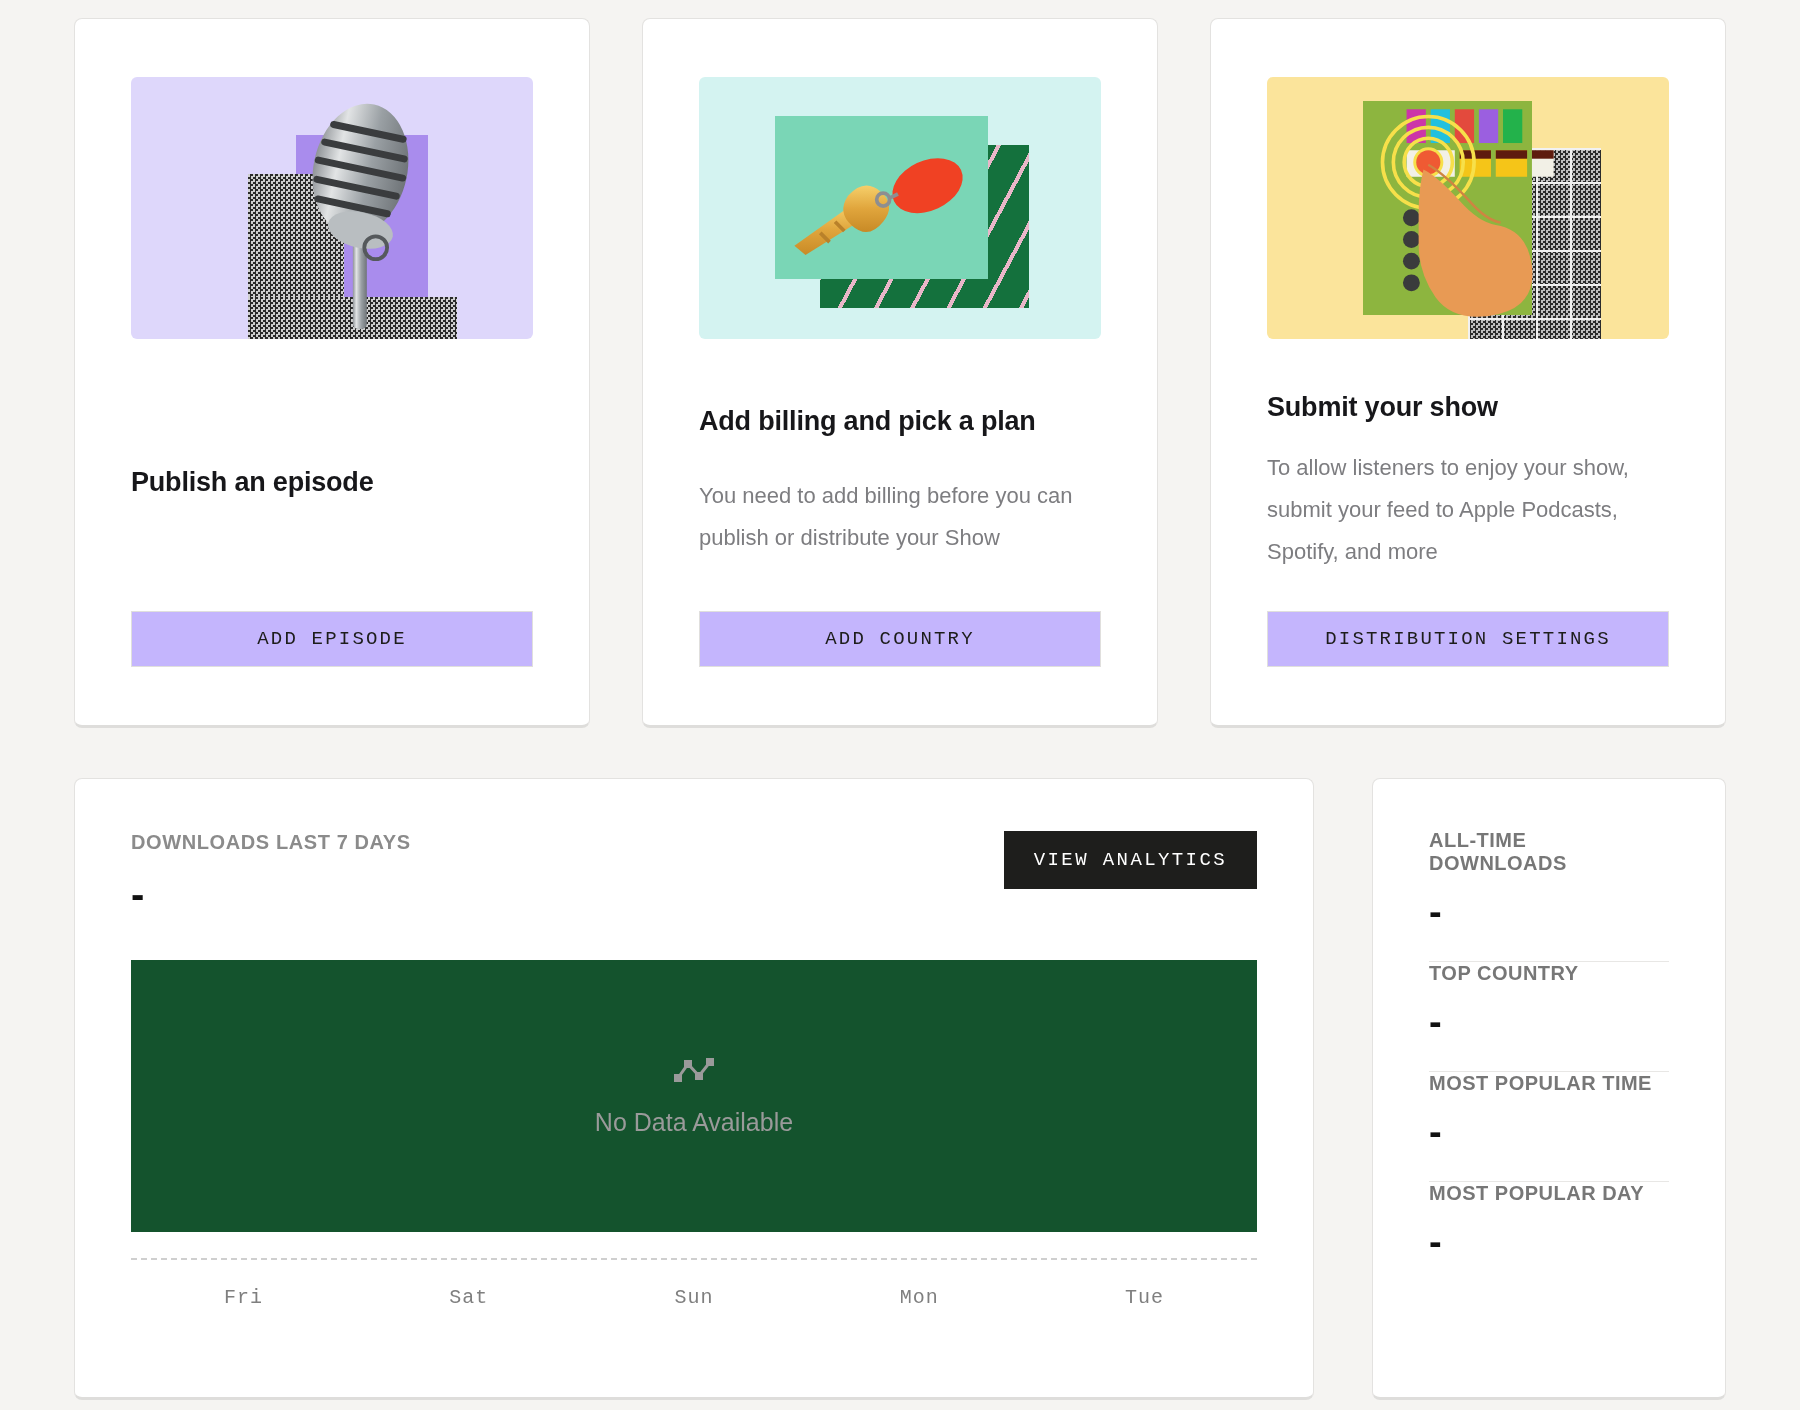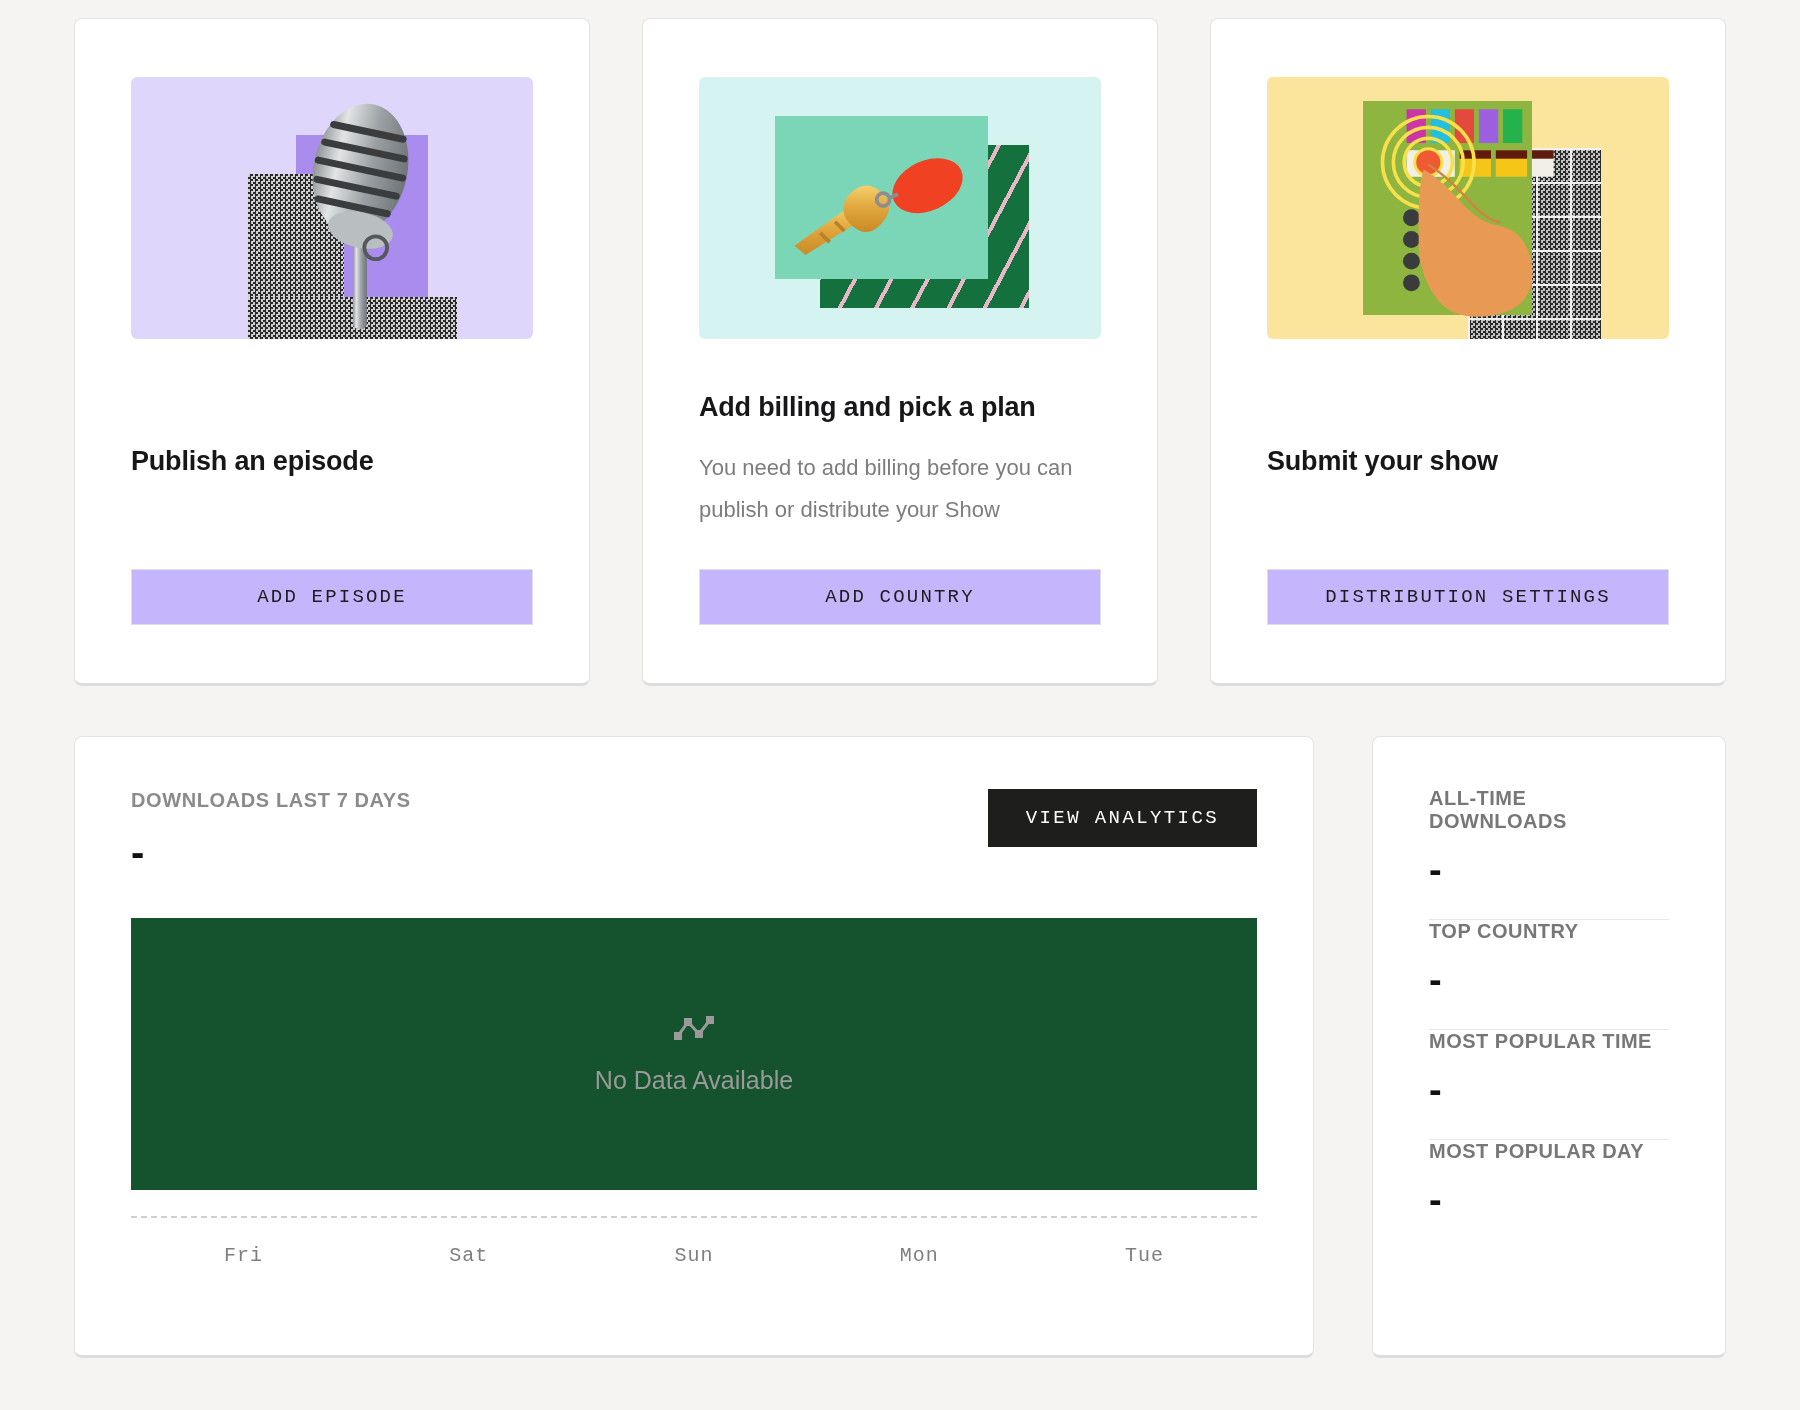--- a/index.html
+++ b/index.html
@@ -183,21 +183,21 @@
     line-height: 1;
     letter-spacing: 1px;
   }
   .view-analytics-btn {
     background: #1e1e1c;
     color: #ffffff;
     font-family: "Liberation Mono", monospace;
     font-size: 19px;
     letter-spacing: 2.4px;
     border: none;
-    padding: 0 38px;
+    padding: 0 30px;
     height: 58px;
     display: flex;
     align-items: center;
     justify-content: center;
     cursor: pointer;
   }
   .chart-placeholder {
     margin-top: 46px;
     height: 272px;
     background: #14532d;
@@ -354,20 +354,21 @@
               <circle cx="58" cy="142" r="7"></circle>
             <circle cx="30" cy="160" r="7"></circle>
               <circle cx="58" cy="160" r="7"></circle>
             <circle cx="86" cy="160" r="7"></circle>
           </g>
           <path d="M40 66 q12 6 30 26 q16 18 30 20 q26 4 30 34 q4 32 -28 40 q-36 8 -52 -14 q-14 -20 -14 -44 l0 -26 q0 -20 4 -36 Z" fill="#e89a54"></path>
           <path d="M44 62 q14 8 34 30 q14 16 26 18" fill="none" stroke="#cf8442" stroke-width="2"></path>
         </svg>
       </div>
       <div class="card-title">Submit your show</div>
+      <div class="card-body">To allow listeners to enjoy your show, submit your feed to Apple Podcasts, Spotify, and more</div>
       <div class="card-btn">DISTRIBUTION SETTINGS</div>
     </div>
 
   </div>
 
   <div class="bottom-row">
 
     <div class="panel analytics-panel">
       <div class="analytics-head">
         <div>

